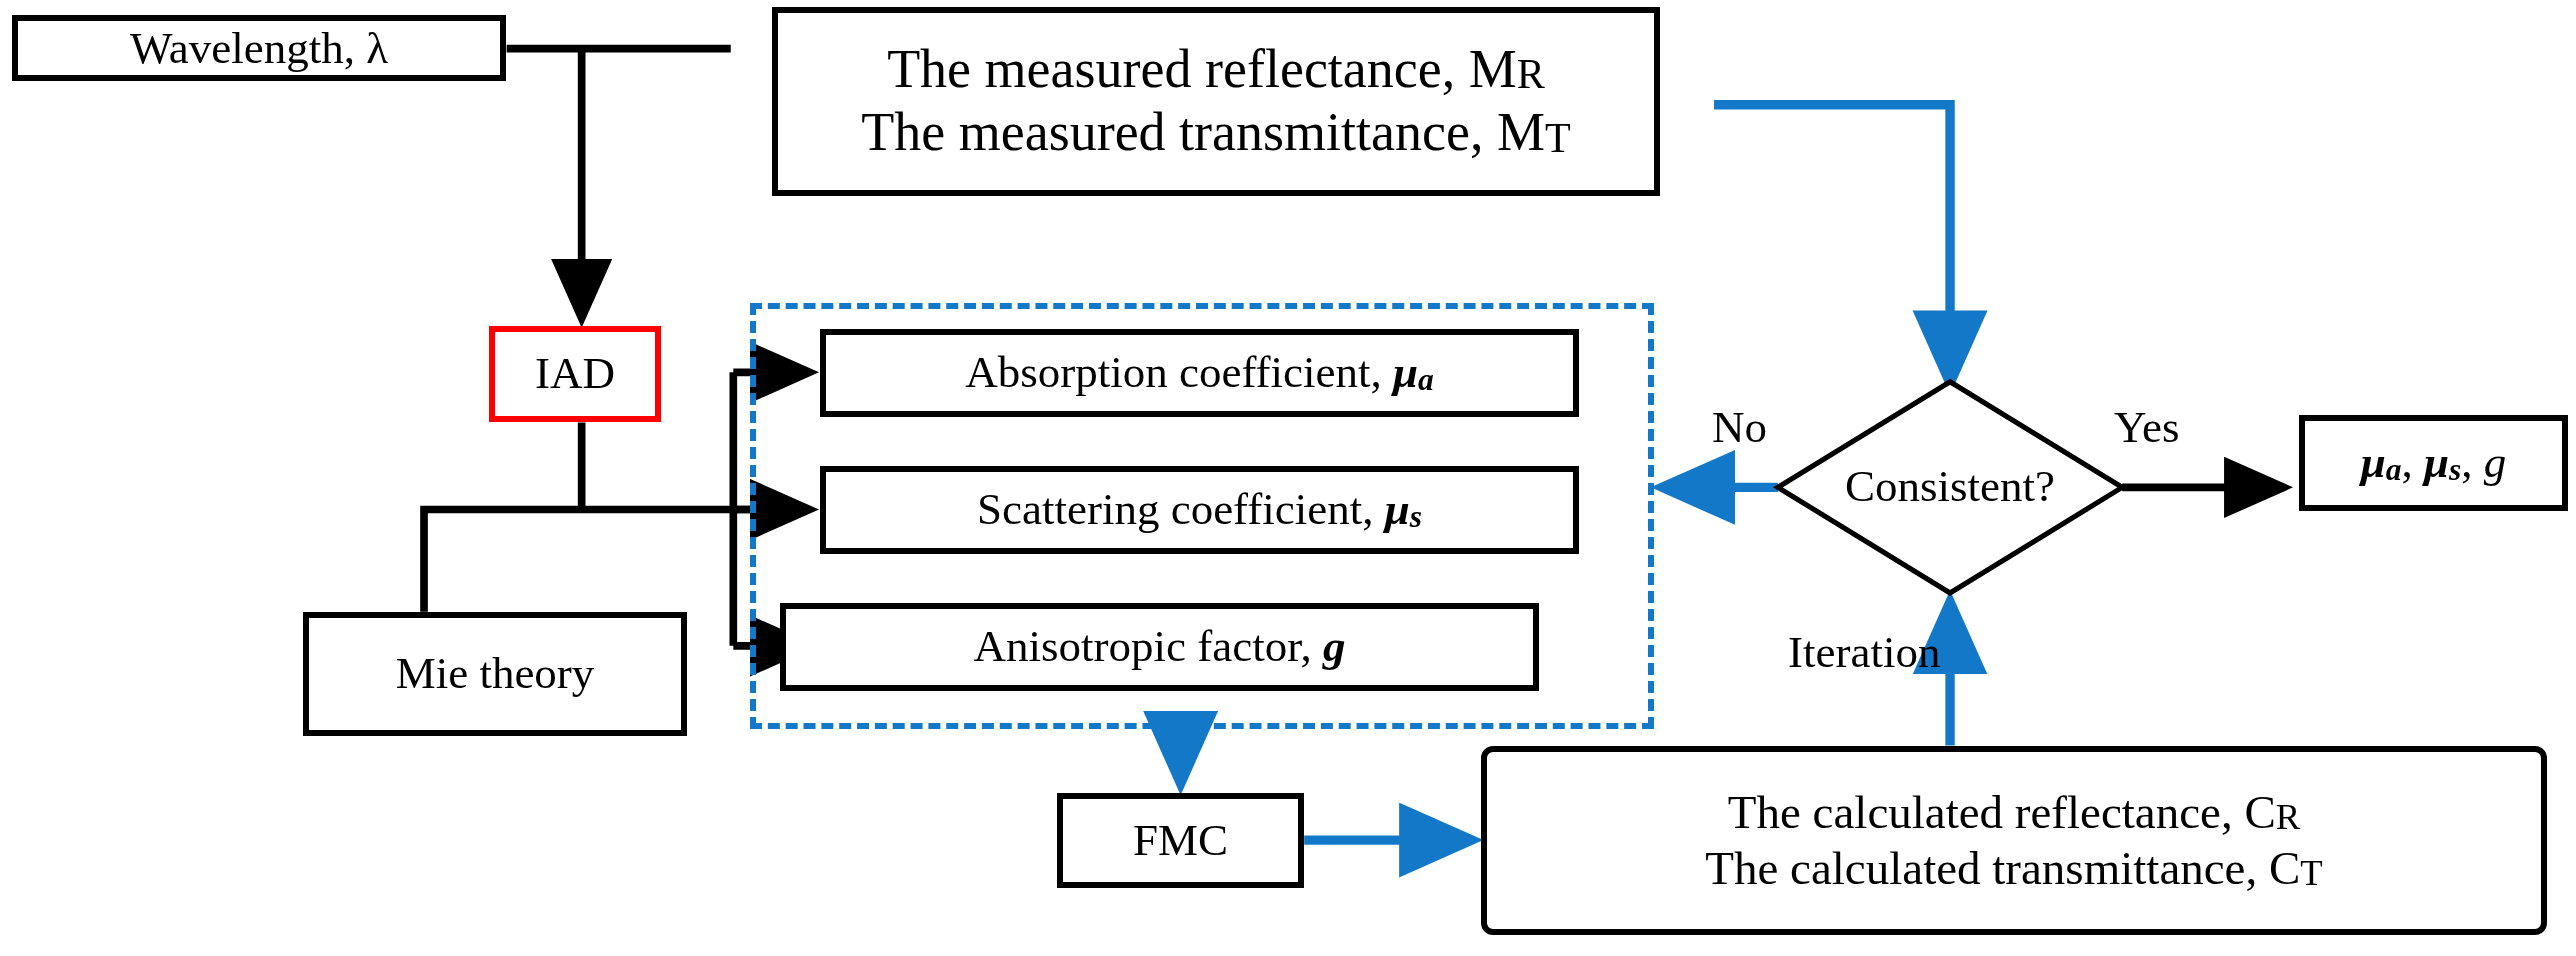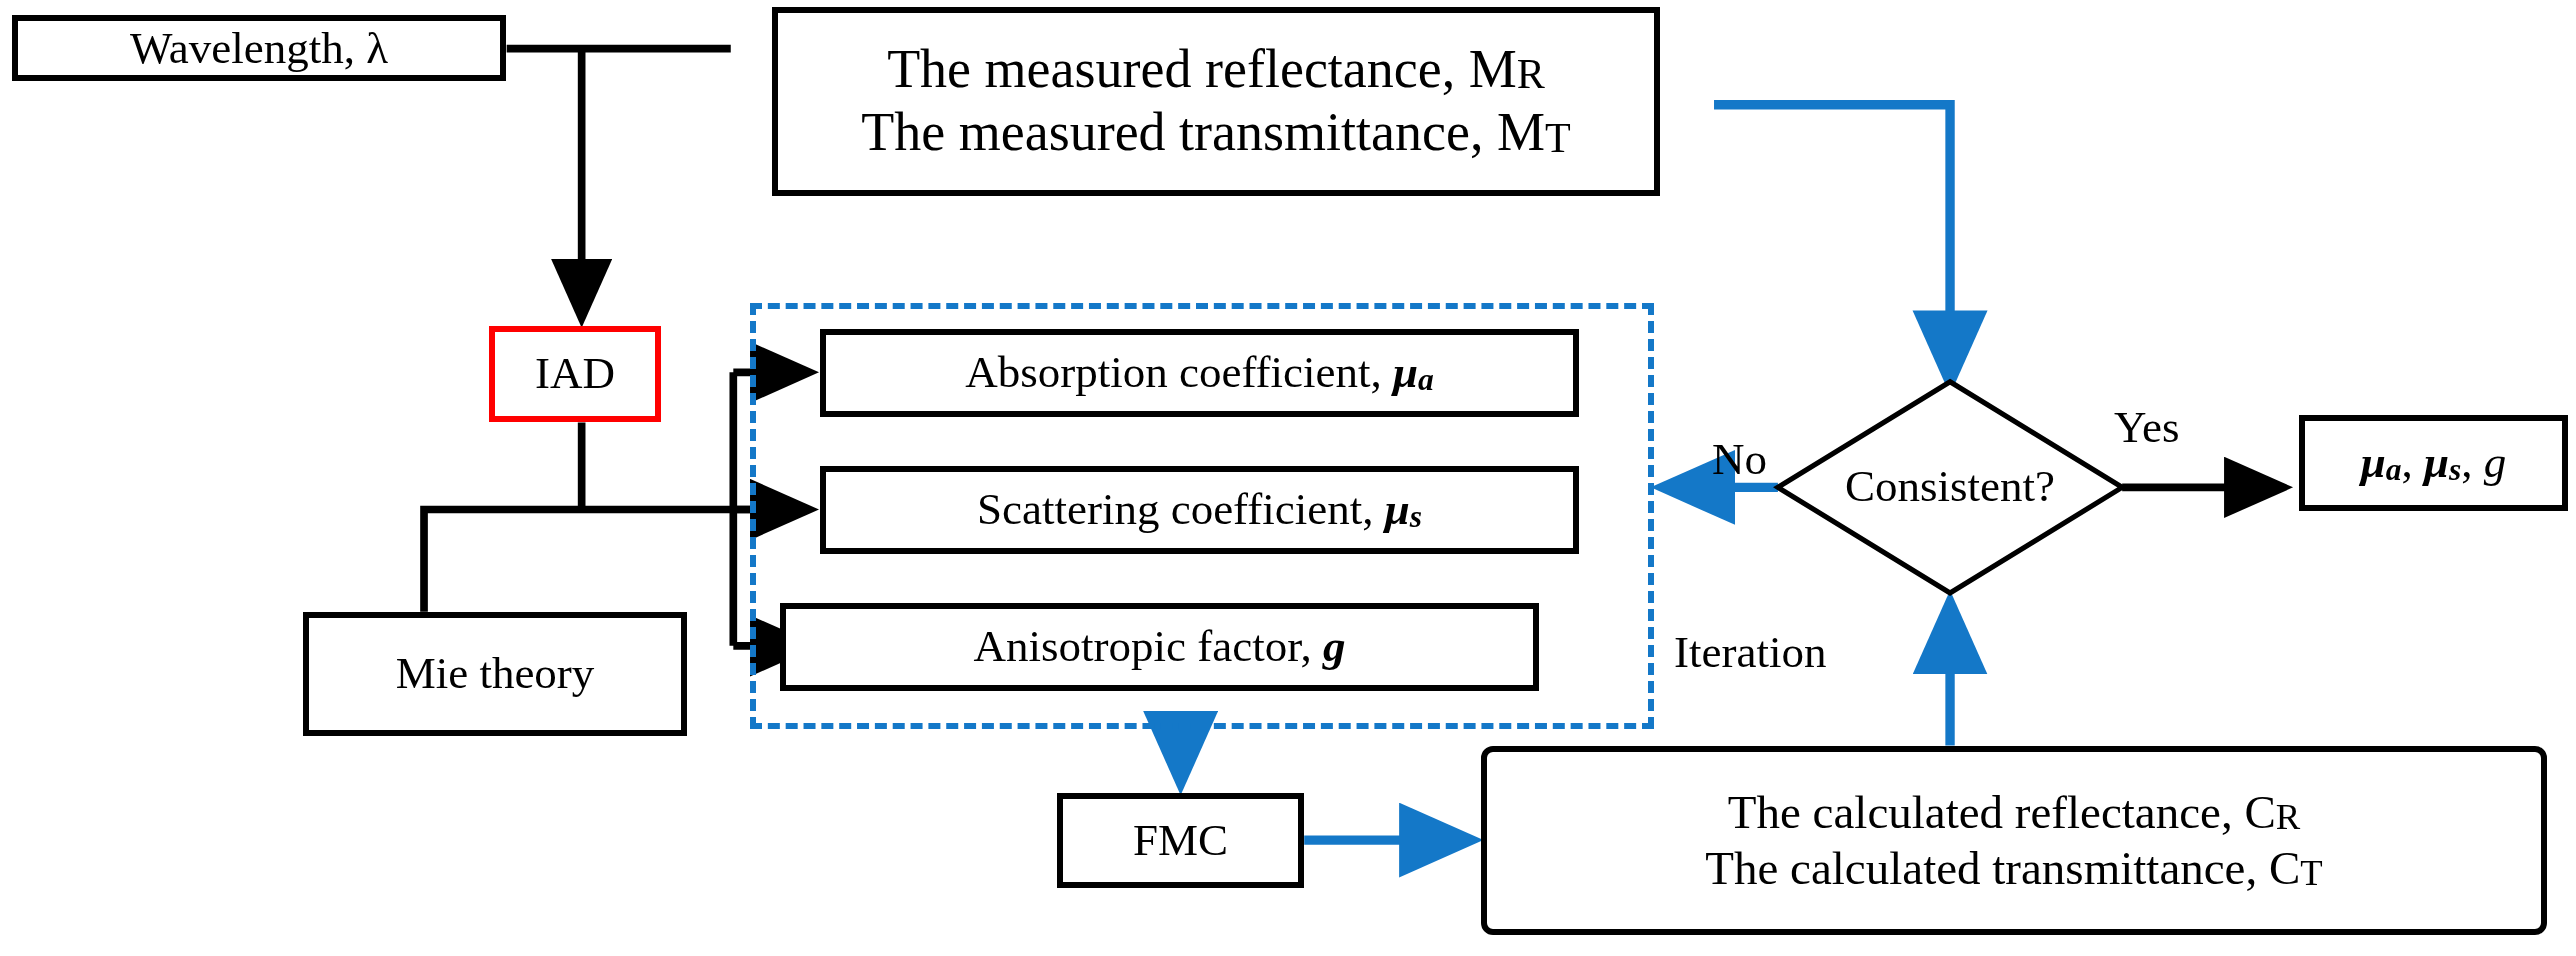--- a/index.html
+++ b/index.html
@@ -78,23 +78,23 @@
   .t-measured   { left: 731px;  top: 6.8px;    width: 888px; height: 189px; font-size: 54px; margin-left: 41px; }
   .t-iad        { left: 489px;  top: 326px;  width: 172px;  height: 96px; font-size: 45px; }
   .t-mie        { left: 303px;  top: 612px;  width: 384px;  height: 124px; font-size: 45px; }
   .t-absorb     { left: 820px;  top: 329px;  width: 759px;  height: 88px; font-size: 45px; }
   .t-scatter    { left: 820px;  top: 466px;  width: 759px;  height: 88px; font-size: 45px; }
   .t-aniso      { left: 780px;  top: 603px;  width: 759px;  height: 88px; font-size: 45px; }
   .t-fmc        { left: 1057px; top: 793px;  width: 247px;  height: 95px; font-size: 45px; }
   .t-calc       { left: 1481px; top: 746px;  width: 1066px; height: 189px; font-size: 47px; border-radius: 12px; }
   .t-result     { left: 2293px; top: 415px;  width: 269px;  height: 96px; font-size: 45px; margin-left: 6px; }
   .t-dashgroup  { left: 750px;  top: 303px;  width: 904px; height: 426px; }
-  .l-no         { left: 1712px; top: 401px;  font-size: 45px; margin-top: 32px; }
+  .l-no         { left: 1712px; top: 401px;  font-size: 45px; }
   .l-yes        { left: 2114px; top: 401px;  font-size: 45px; }
-  .l-iteration  { left: 1674px; top: 626px;  font-size: 45px; }
+  .l-iteration  { left: 1788px; top: 626px;  font-size: 45px; }
 </style>
 </head>
 <body>
 
 <div id="stage">
 
   <svg id="wires" viewBox="0 0 3022 1122">
     <defs>
       <marker id="ah-black" markerWidth="10" markerHeight="10" refX="7.6" refY="4" orient="auto" markerUnits="strokeWidth">
         <path d="M0,0 L9,4 L0,8 z" fill="#000000"></path>

